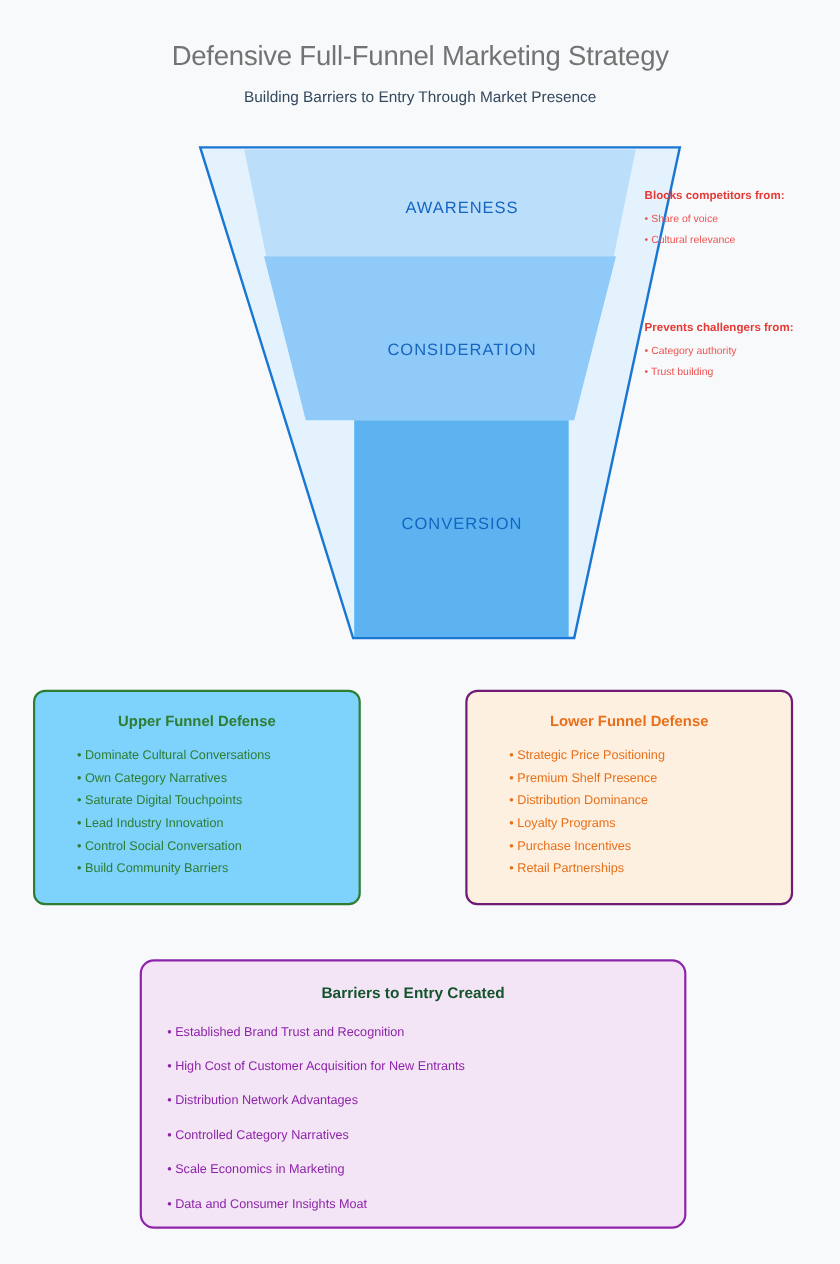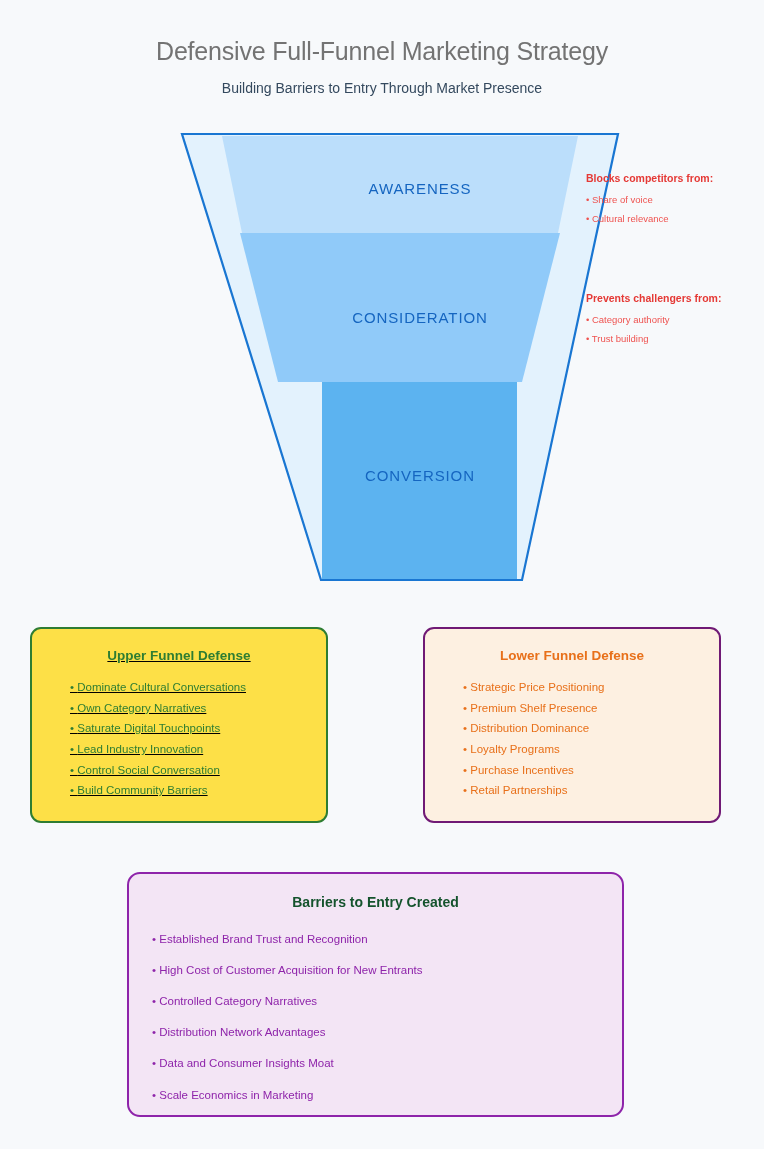--- a/index.html
+++ b/index.html
@@ -83,23 +83,22 @@
   .defense-box {
     position: absolute;
     border-radius: 11px;
     box-sizing: border-box;
   }
   .box-upper {
     left: 30px;
     top: 627px;
     width: 298px;
     height: 196px;
-    background: #fde047;
+    background: #7dd3fc;
     border: 2px solid #2e7d32;
-    text-decoration: underline;
   }
   .box-lower {
     left: 423px;
     top: 627px;
     width: 298px;
     height: 196px;
     background: #fdf0e1;
     border: 2px solid #701a75;
   }
   .box-heading {
@@ -224,18 +223,18 @@
     <li>Purchase Incentives</li>
     <li>Retail Partnerships</li>
   </ul>
 </div>
 
 <div class="barriers-box">
   <div class="barriers-heading">Barriers to Entry Created</div>
   <ul class="barriers-list">
     <li>Established Brand Trust and Recognition</li>
     <li>High Cost of Customer Acquisition for New Entrants</li>
+    <li>Distribution Network Advantages</li>
     <li>Controlled Category Narratives</li>
-    <li>Distribution Network Advantages</li>
+    <li>Scale Economics in Marketing</li>
     <li>Data and Consumer Insights Moat</li>
-    <li>Scale Economics in Marketing</li>
   </ul>
 </div>
 
 </body></html>

